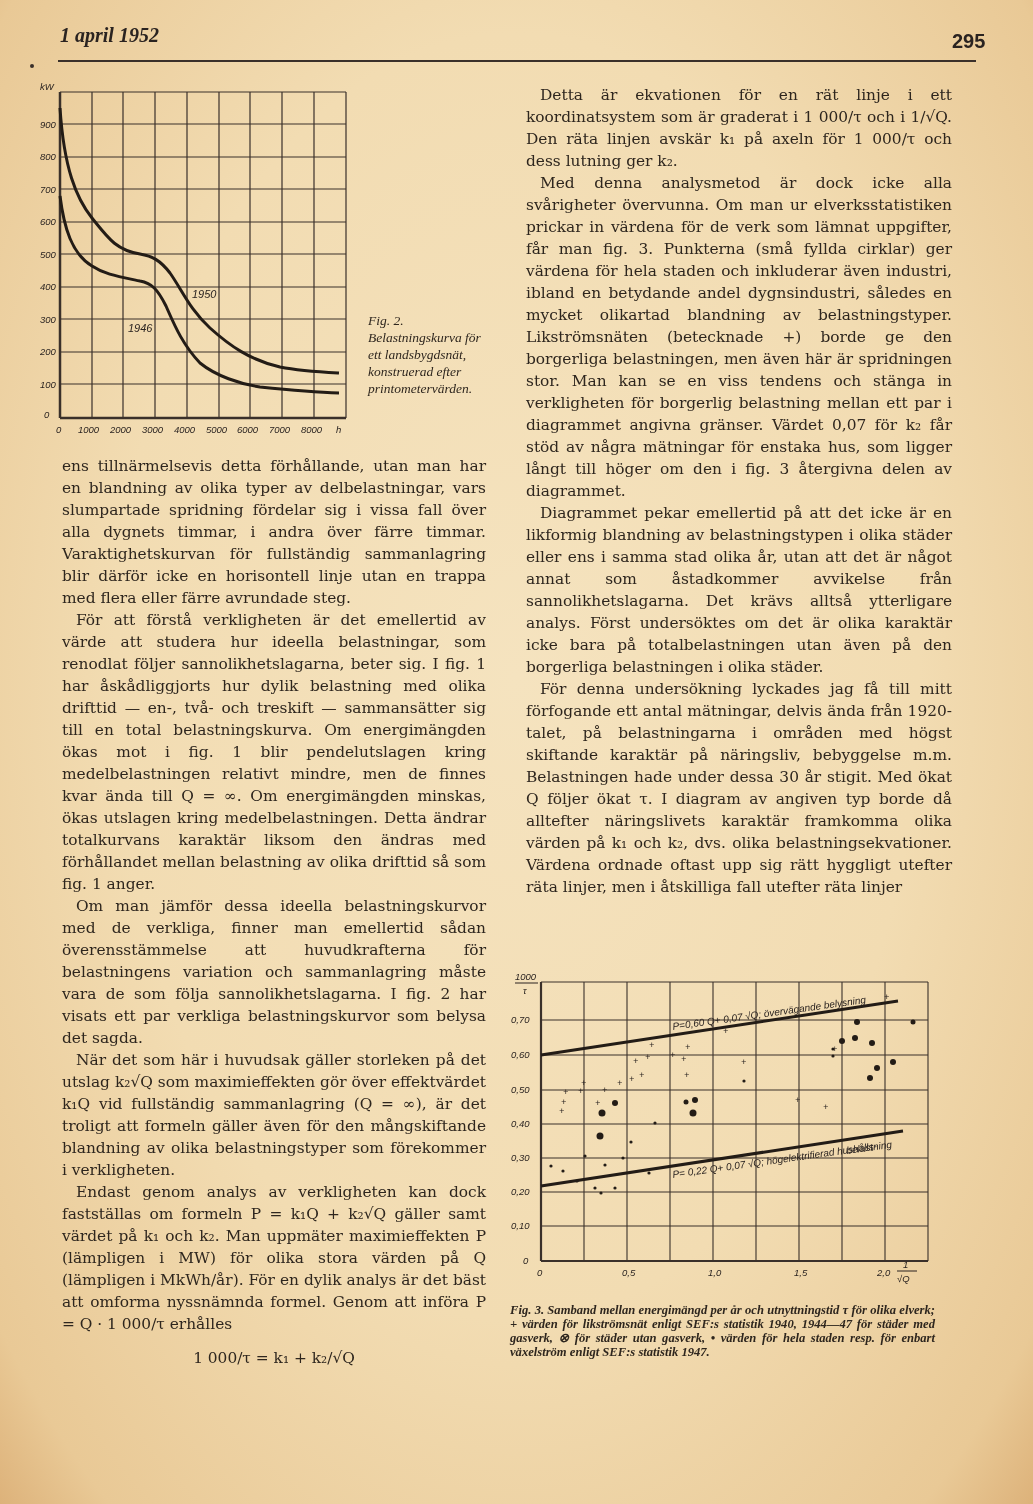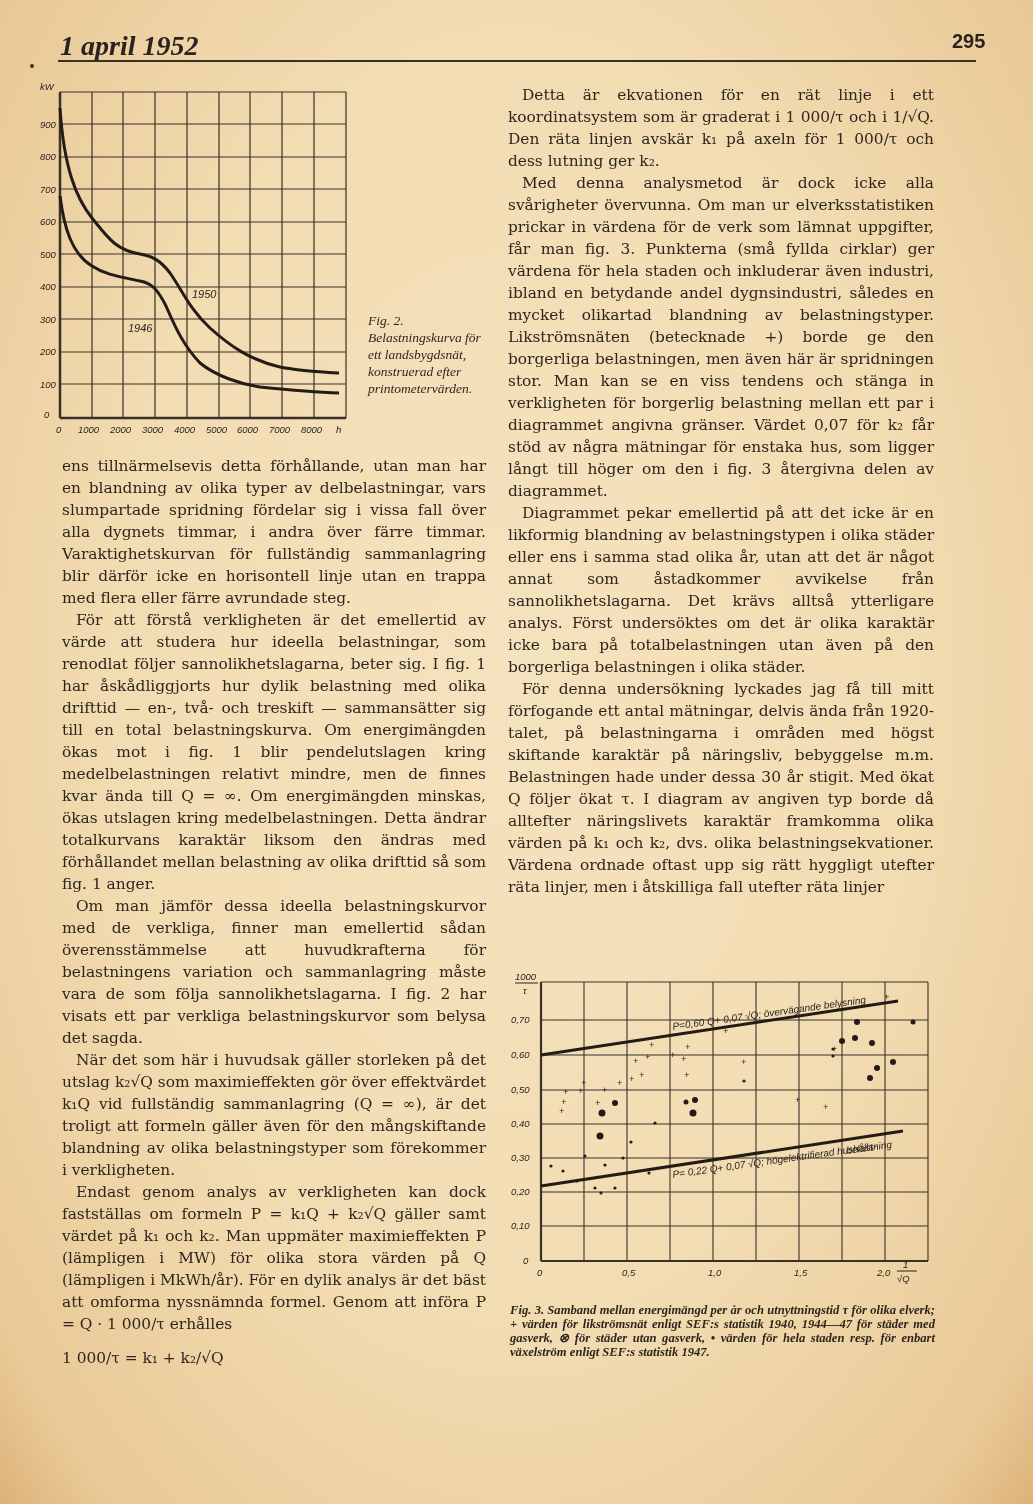--- a/index.html
+++ b/index.html
@@ -4,36 +4,36 @@
 <style>
   html, body { margin: 0; padding: 0; }
   body {
     width: 1033px; height: 1504px; position: relative; overflow: hidden;
     background: radial-gradient(ellipse at 50% 45%, #f5e3bf 0%, #f2dcb2 55%, #e9c996 90%, #ddb27a 100%);
     font-family: "DejaVu Serif", "Liberation Serif", serif;
     color: #2b241c;
   }
   .abs { position: absolute; }
   .header-date {
-    left: 60px; top: 30px; font-style: italic; font-weight: bold; font-size: 28px;
+    left: 60px; top: 24px; font-style: italic; font-weight: bold; font-size: 20px;
     font-family: "Liberation Serif", serif; color: #2a2320;
   }
   .header-page {
     left: 952px; top: 30px; font-weight: bold; font-size: 20px;
     font-family: Liberation Sans, sans-serif; color: #2a2320;
   }
   .header-rule { left: 58px; top: 60px; width: 918px; height: 2px; background: #3a302a; }
   .dot-mark { left: 30px; top: 64px; width: 4px; height: 4px; border-radius: 50%; background: #3a302a; }
 
   .col { position: absolute; font-size: 15.4px; line-height: 22px; text-align: justify; color: #2e261e; }
   .col p { margin: 0; text-indent: 0; }
   .col p.ind { text-indent: 14px; }
   .col-left { left: 62px; top: 455px; width: 424px; }
-  .col-right { left: 508px; top: 84px; width: 426px; }
-  .eq { margin-top: 12px !important; }
+  .col-right { left: 526px; top: 84px; width: 426px; }
+  .eq { text-align: center; margin-top: 12px !important; }
 
   .fig2-caption {
     left: 368px; top: 312px; width: 128px; font-style: italic; font-size: 13.5px; line-height: 17px;
     font-family: "Liberation Serif", serif; color: #2e261e;
   }
   .fig3-caption {
     left: 510px; top: 1303px; width: 425px; font-style: italic; font-weight: bold; font-size: 12.6px; line-height: 14px;
     font-family: "Liberation Serif", serif; color: #2e261e; text-align: justify;
   }
   svg text { font-family: "Liberation Sans", sans-serif; font-style: italic; fill: #2a2320; }

